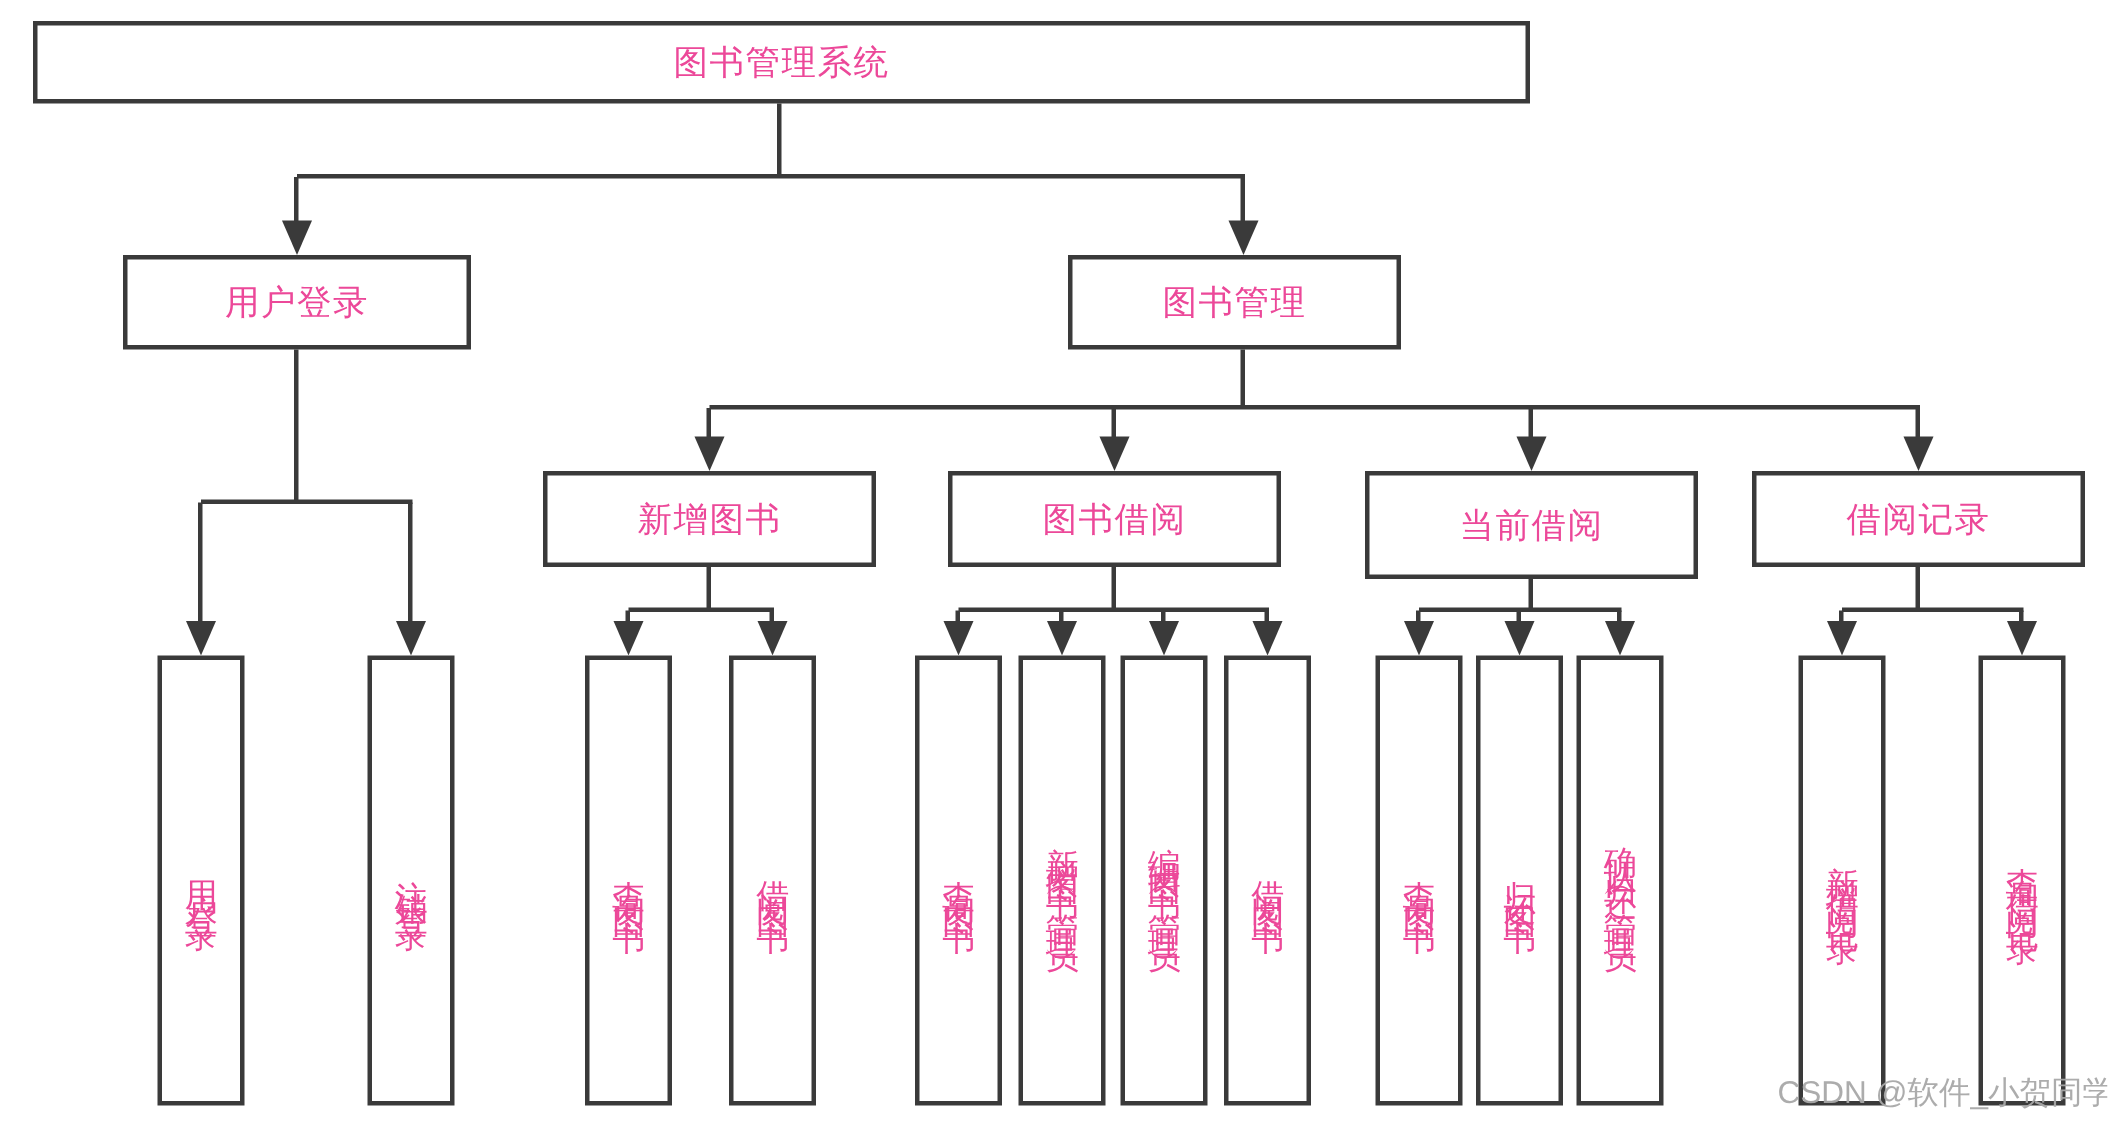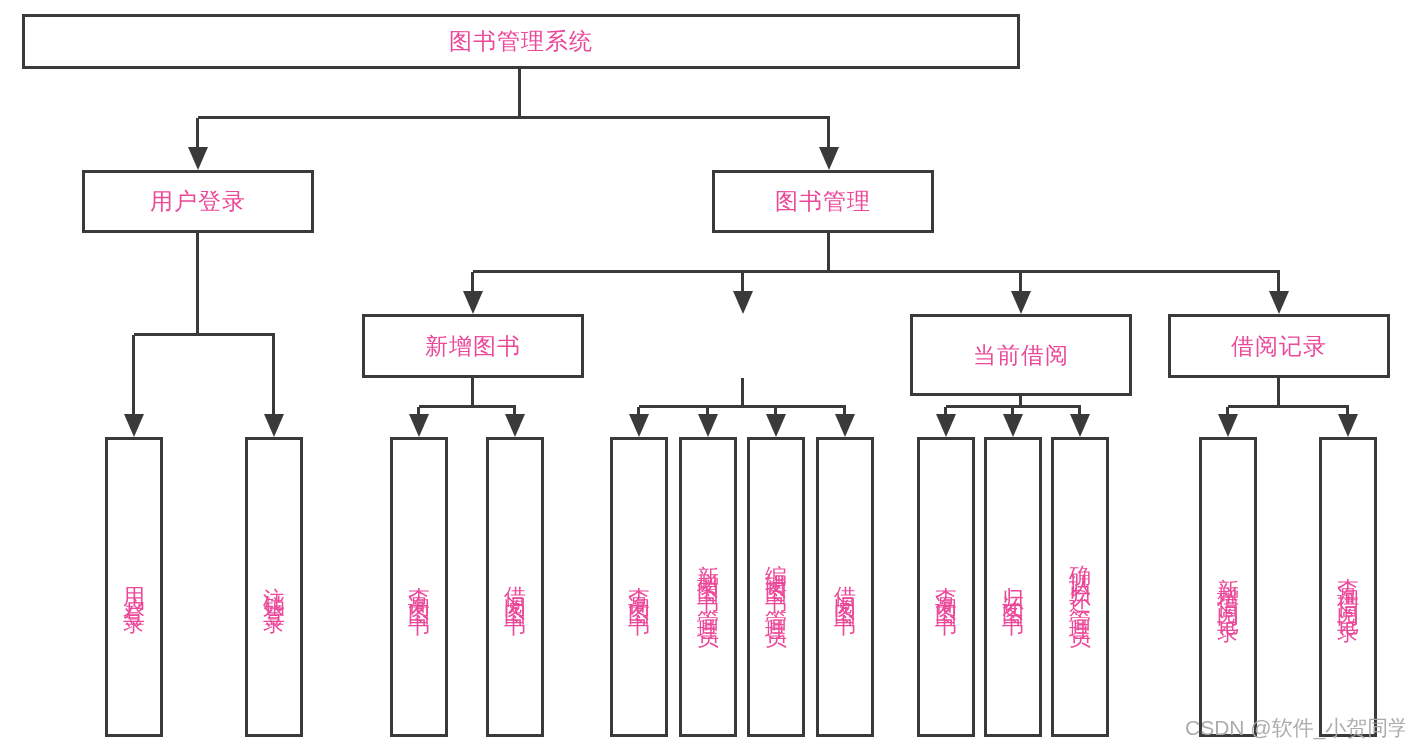--- a/index.html
+++ b/index.html
@@ -68,21 +68,24 @@
   <div class="node hnode" style="left:82px;top:170px;width:232px;height:63px">
     <span>用户登录</span>
   </div>
   <div class="node hnode" style="left:712px;top:170px;width:222px;height:63px">
     <span>图书管理</span>
   </div>
 
   <div class="node hnode" style="left:362px;top:314px;width:222px;height:64px">
     <span>新增图书</span>
   </div>
-  <div class="node hnode" style="left:910px;top:314px;width:222px;height:82px">
+  <div class="node hnode" style="left:632px;top:314px;width:222px;height:64px">
+    <span>图书借阅</span>
+  </div>
+  <div class="node hnode" style="left:910px;top:314px;width:222px;height:72px">
     <span>当前借阅</span>
   </div>
   <div class="node hnode" style="left:1168px;top:314px;width:222px;height:64px">
     <span>借阅记录</span>
   </div>
 
   <div class="node vnode" style="left:105px;top:437px;width:58px;height:300px">
     <span class="vtext">用户登录</span>
   </div>
   <div class="node vnode" style="left:245px;top:437px;width:58px;height:300px">

